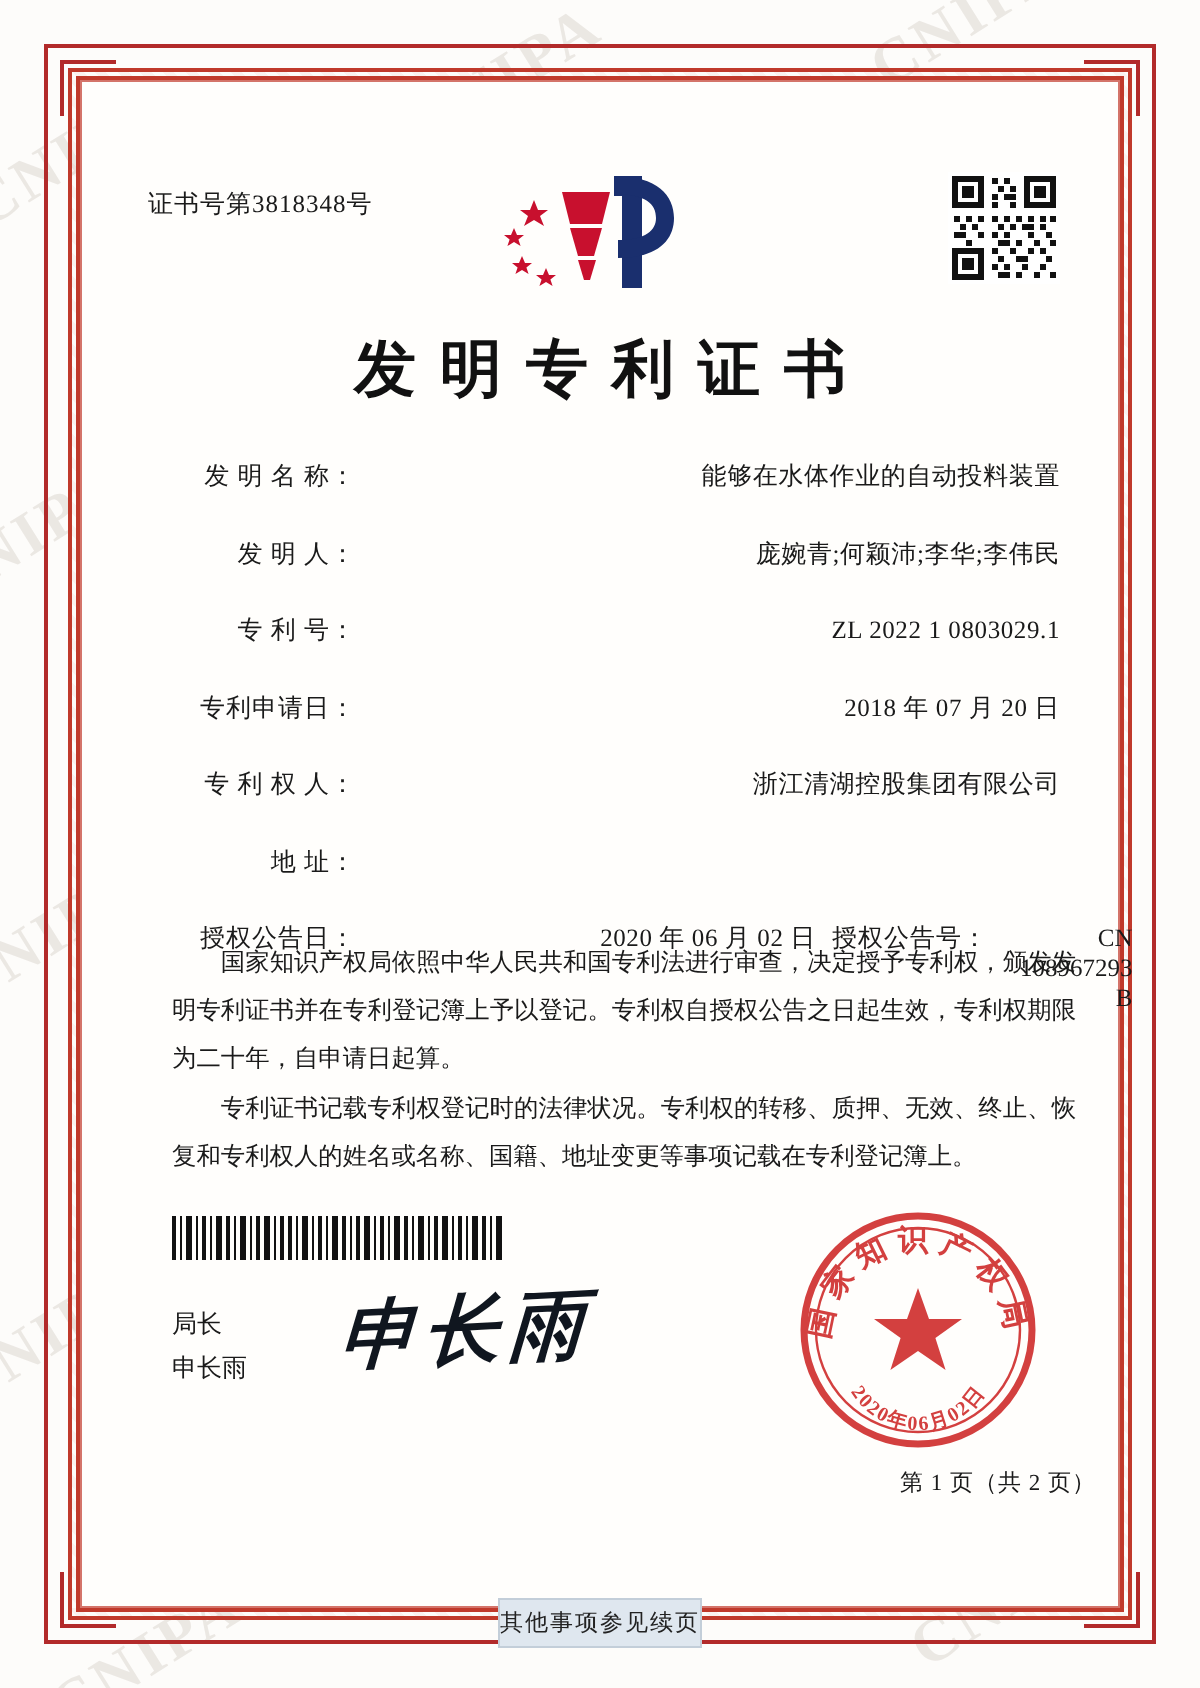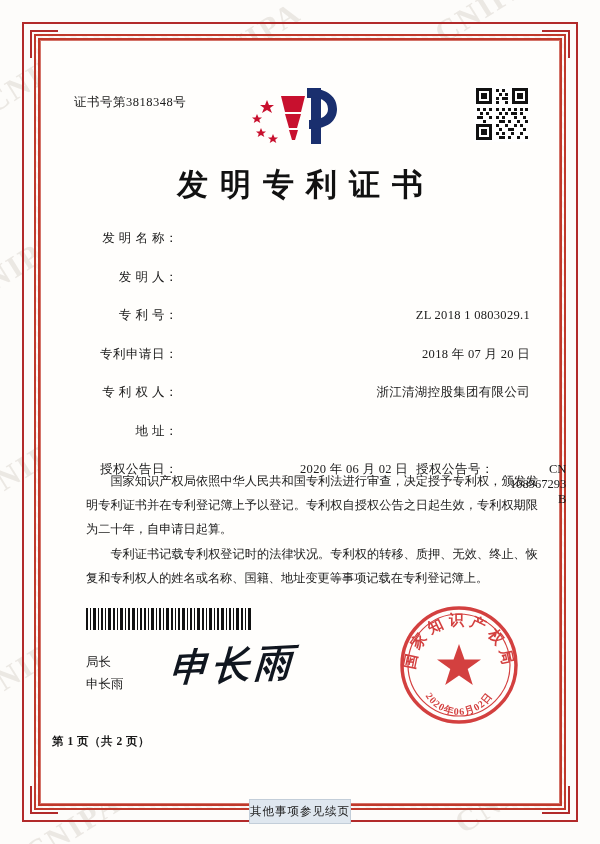--- a/index.html
+++ b/index.html
@@ -191,24 +191,23 @@
     right: 28px;
     top: 552px;
     width: 122px;
     height: 122px;
   }
 
   .pagefoot {
     position: absolute;
     left: 0; right: 0;
     top: 682px;
-    text-align: left;
+    text-align: right;
     font-size: 11.5px;
     letter-spacing: 0.5px;
-    font-weight: bold;
   }
 
   .bottom-note {
     position: absolute;
     left: 50%;
     transform: translateX(-50%);
     bottom: 20px;
     background: #dfe7ef;
     border: 1px solid #c3ced9;
     font-size: 11.5px;
@@ -331,27 +330,29 @@
           <rect x="51" y="50" width="3" height="3"></rect>
         </g>
       </svg>
     </div>
 
     <div class="title">发明专利证书</div>
 
     <div class="fields">
       <div class="frow">
         <div class="flabel">发 明 名 称：</div>
+        <div class="fvalue">能够在水体作业的自动投料装置</div>
       </div>
       <div class="frow">
         <div class="flabel">发  明  人：</div>
+        <div class="fvalue">庞婉青;何颖沛;李华;李伟民</div>
       </div>
       <div class="frow">
         <div class="flabel">专  利  号：</div>
-        <div class="fvalue">ZL 2018 1 0803029.1</div>
+        <div class="fvalue">ZL 2022 1 0803029.1</div>
       </div>
       <div class="frow">
         <div class="flabel">专利申请日：</div>
         <div class="fvalue">2018 年 07 月 20 日</div>
       </div>
       <div class="frow">
         <div class="flabel">专 利 权 人：</div>
         <div class="fvalue">浙江清湖控股集团有限公司</div>
       </div>
       <div class="frow">

